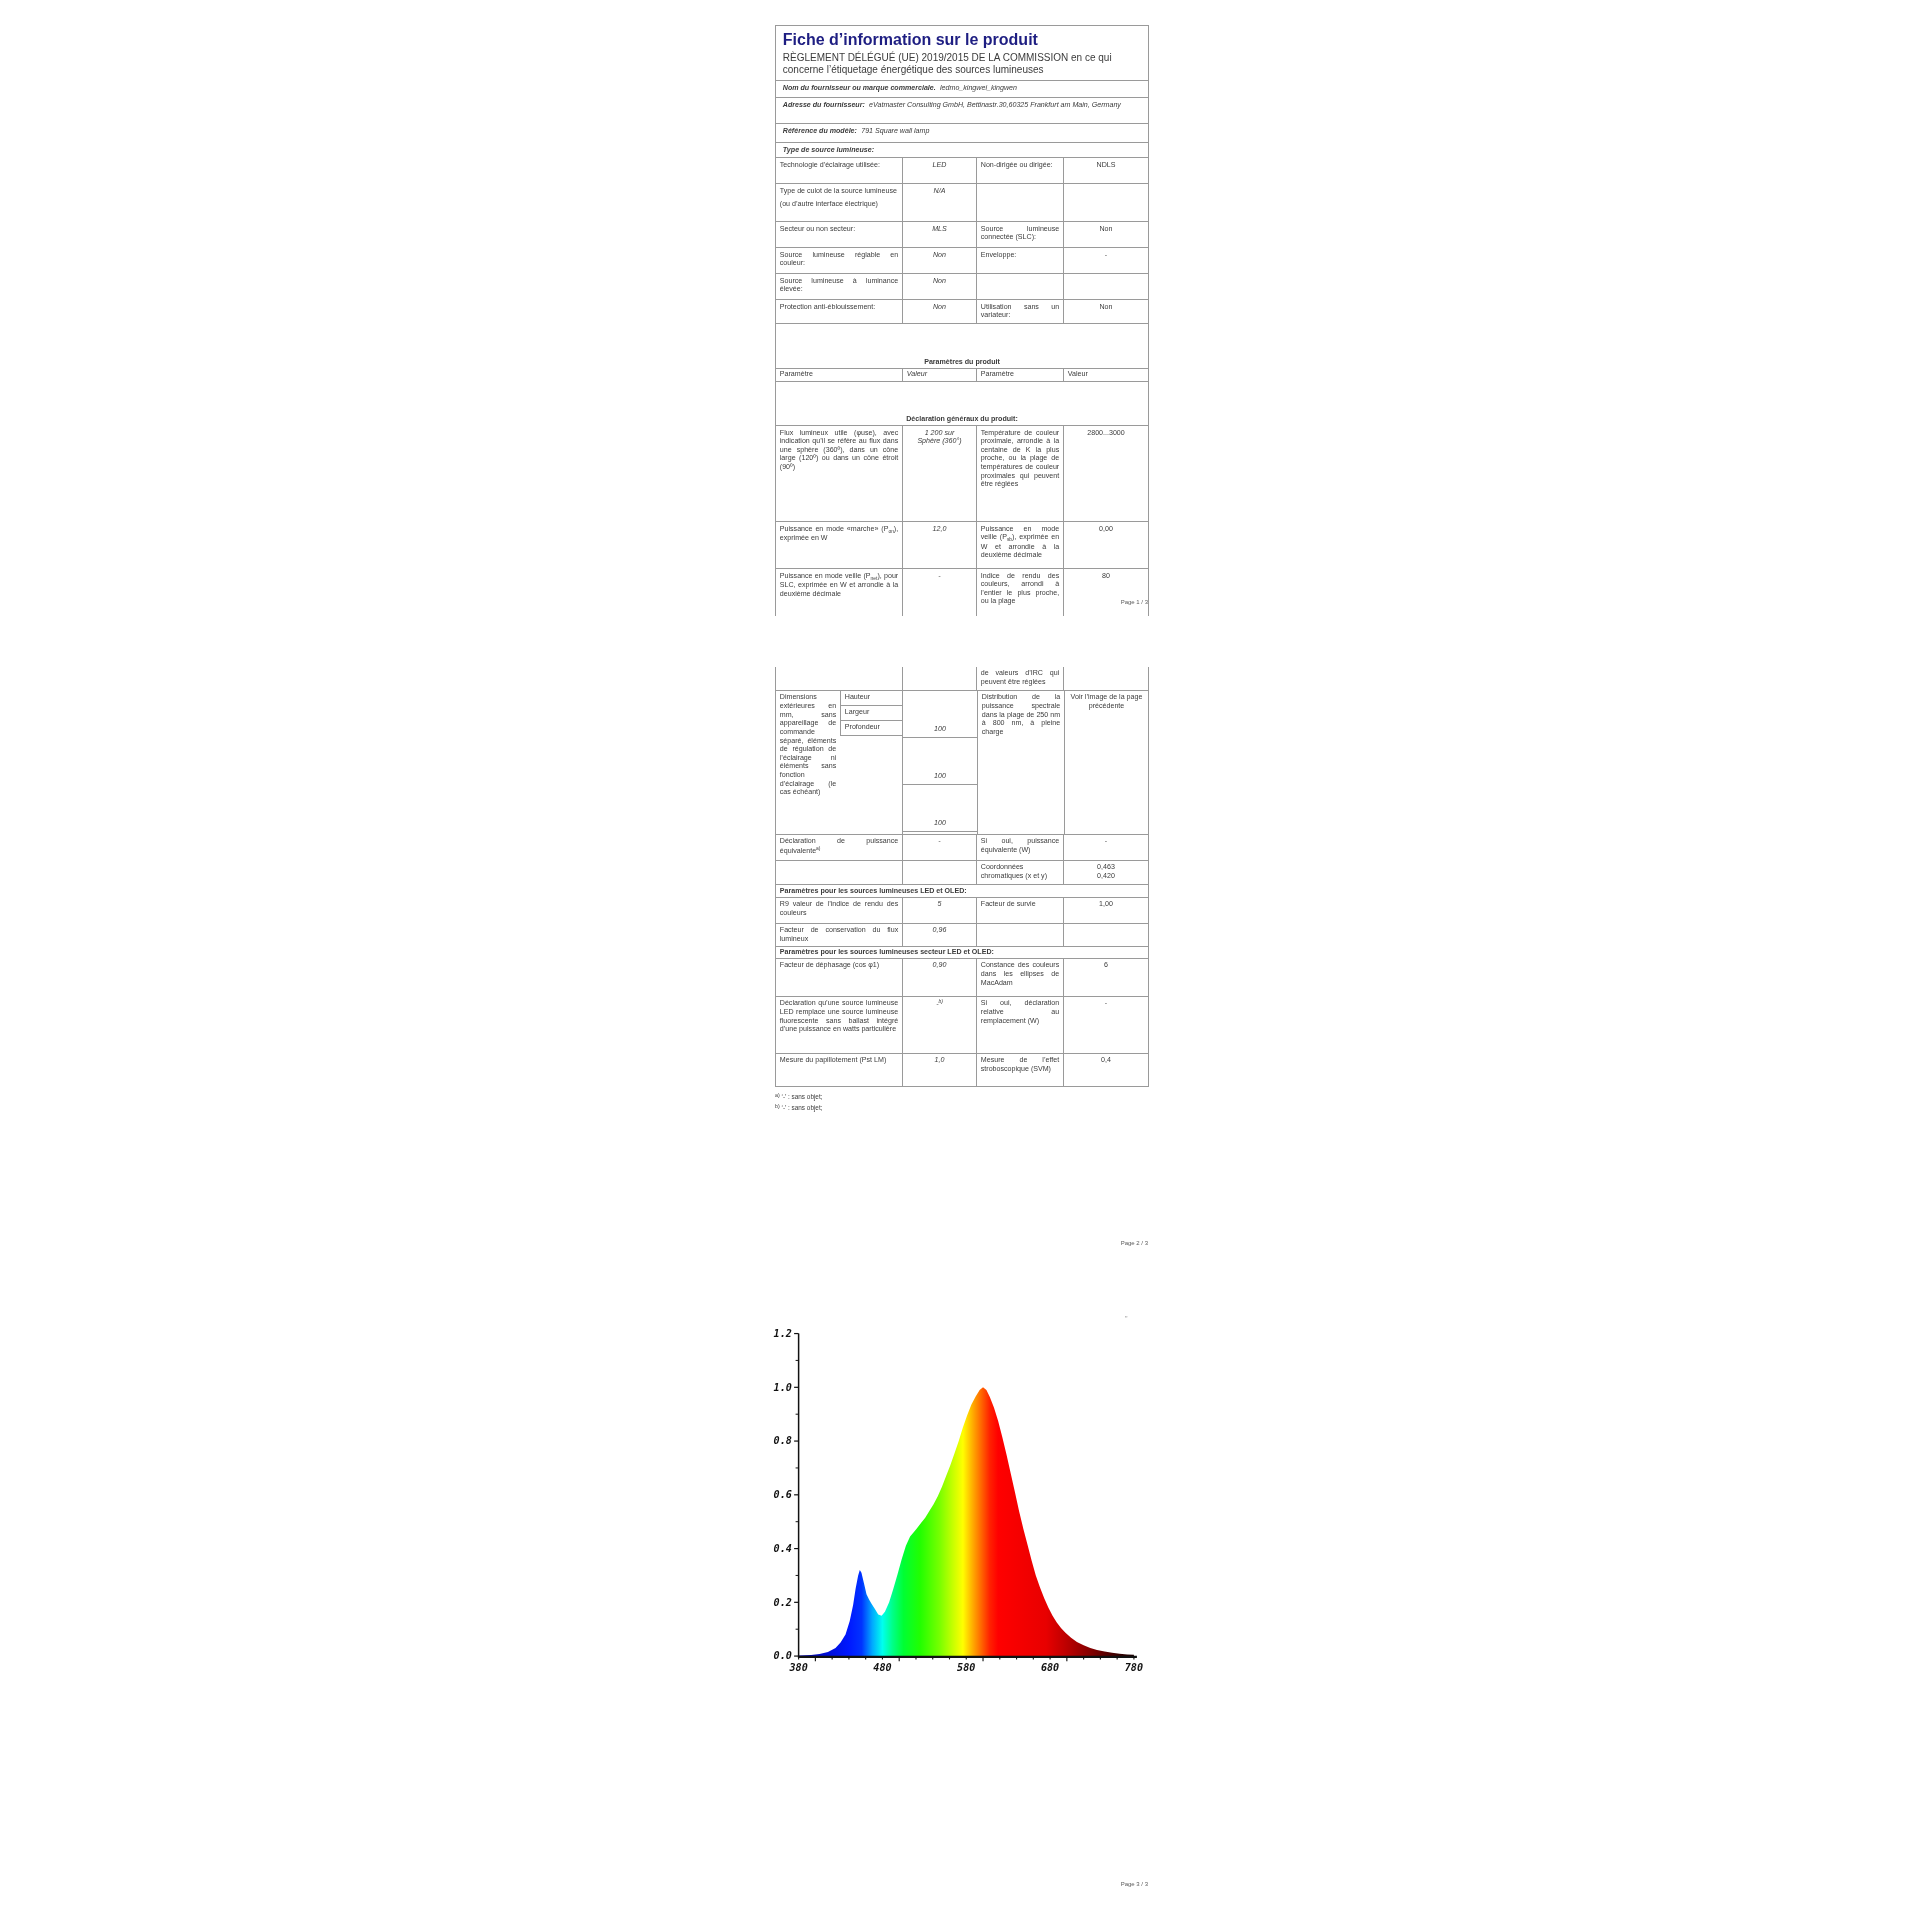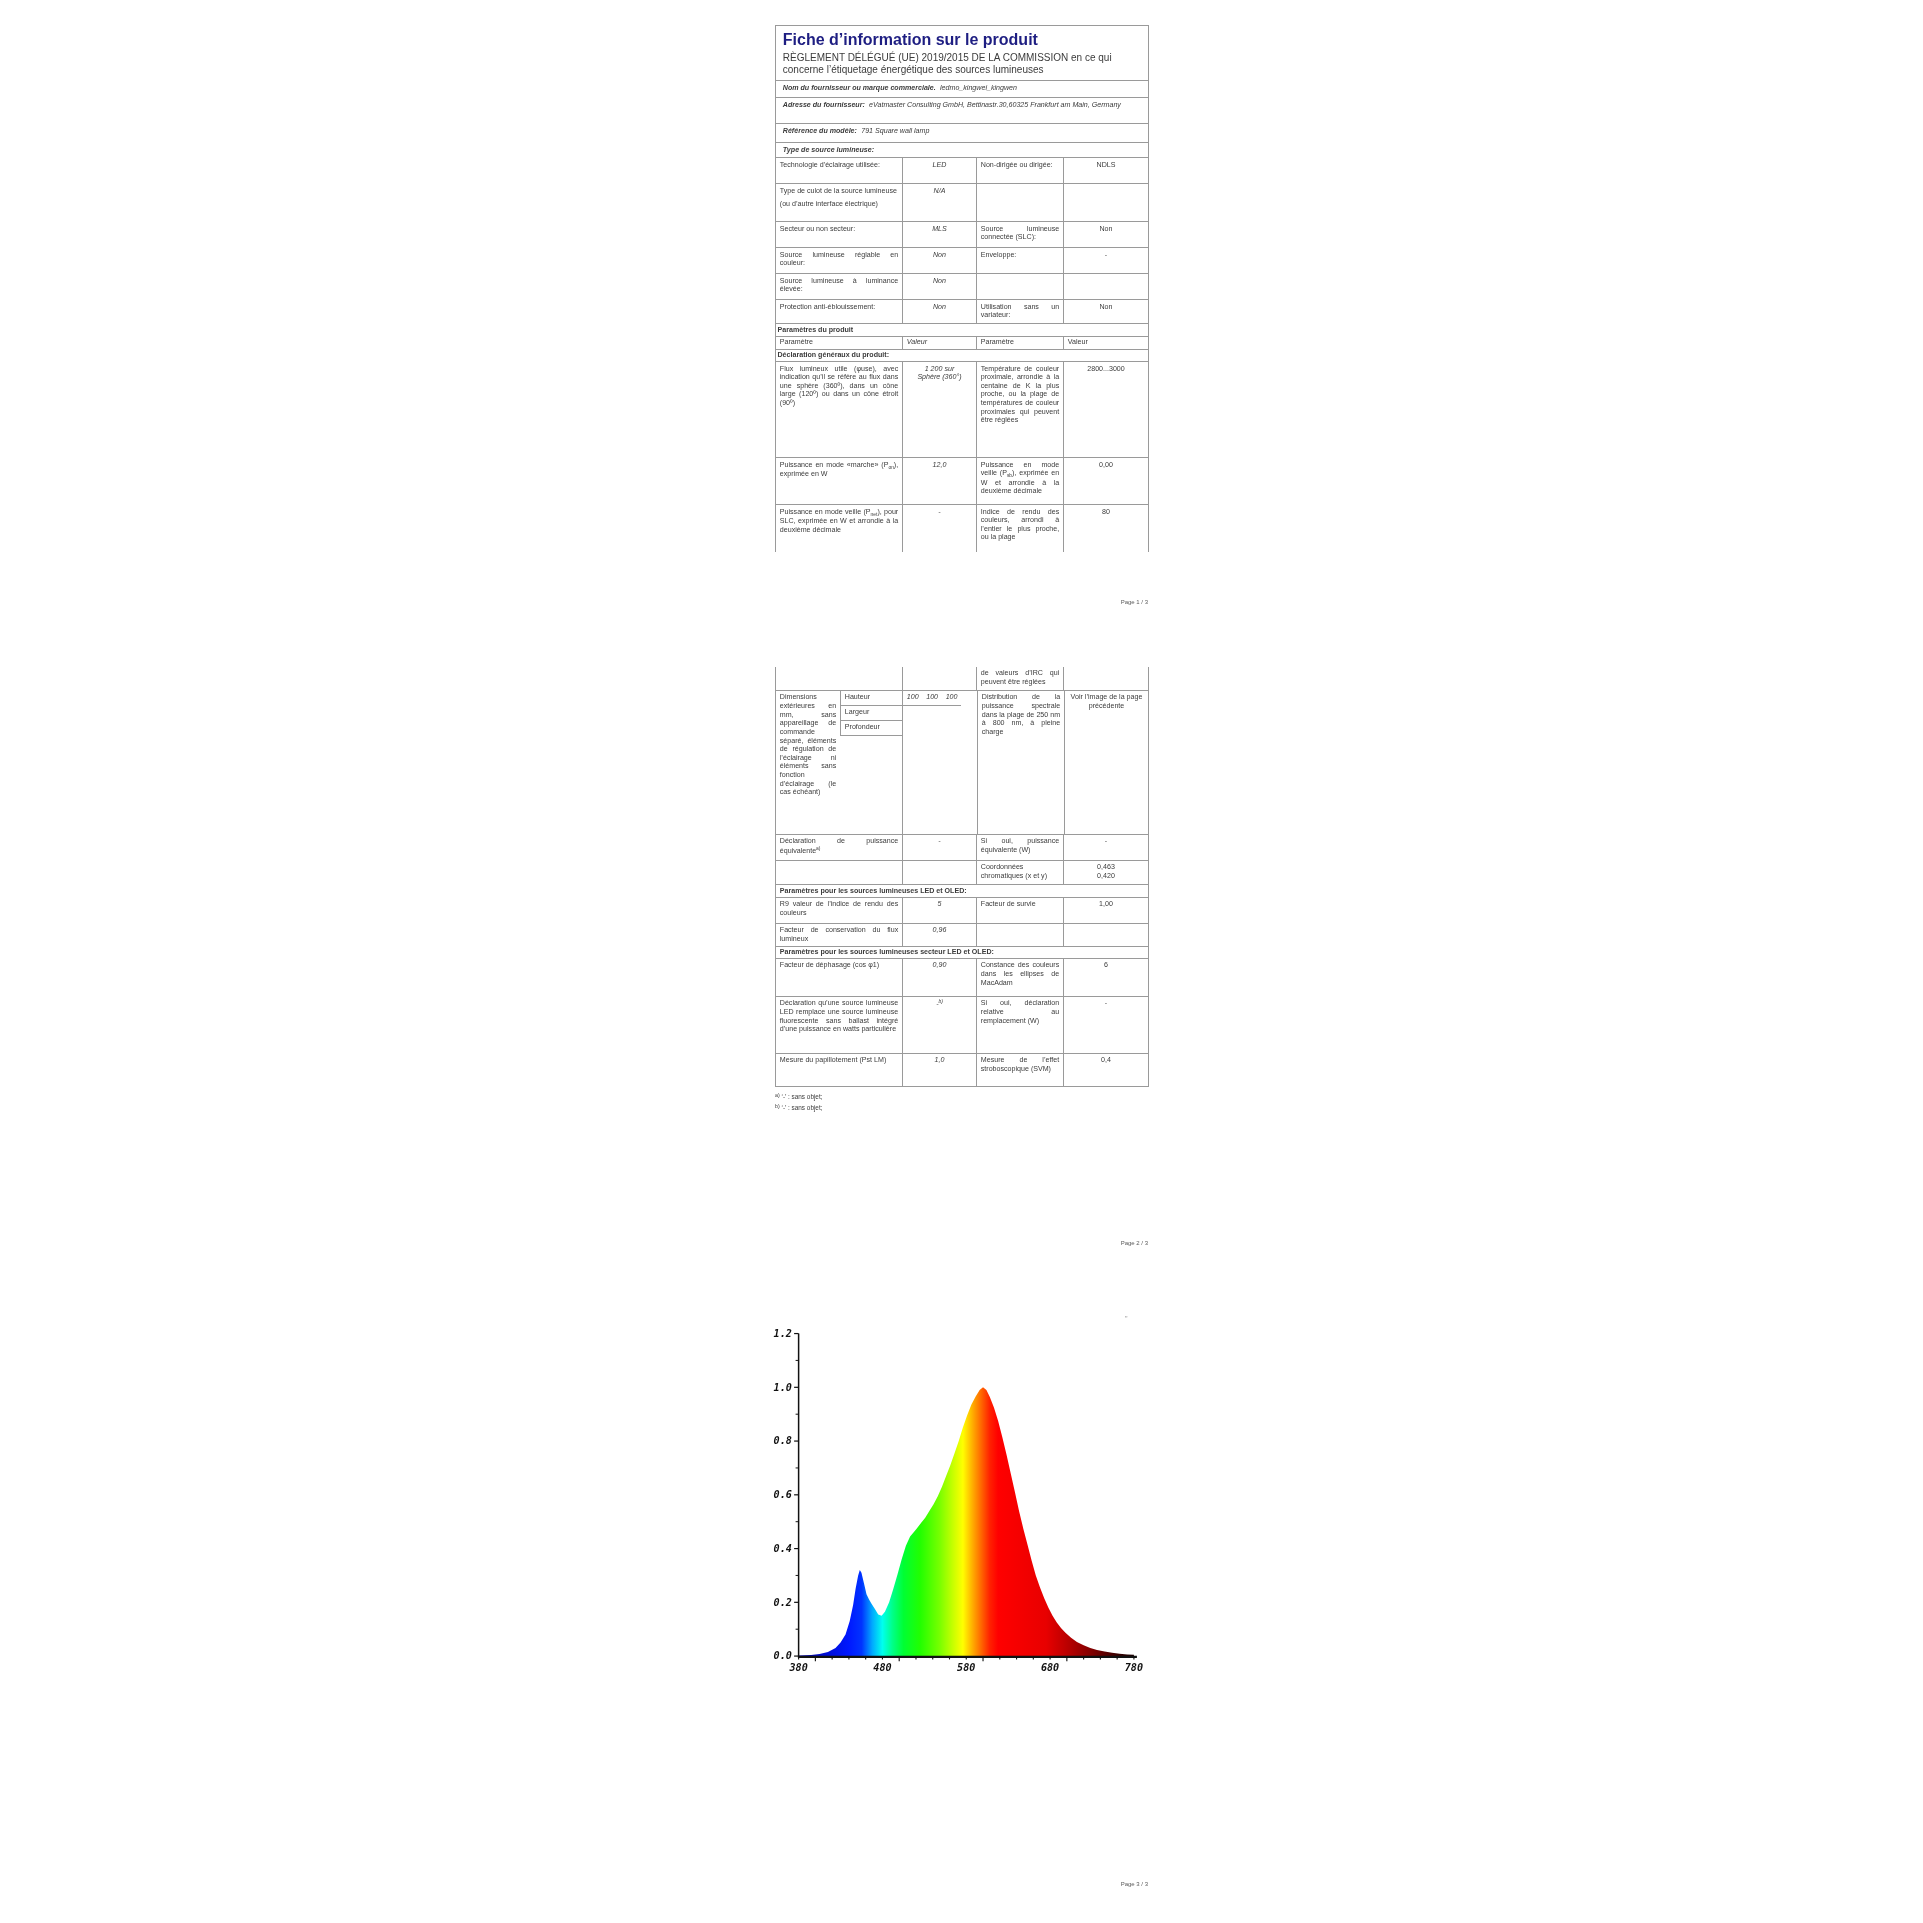--- a/index.html
+++ b/index.html
@@ -11,21 +11,21 @@
   .tbl.no-top{border-top:none;}
   .row{display:flex;border-top:0.8px solid #9a9a9a;box-sizing:border-box;align-items:stretch;}
   .row.first{border-top:none;}
   .cell{padding:2.3px 3.8px;box-sizing:border-box;}
   .c1{width:126px;}
   .c2{width:74px;border-left:0.8px solid #9a9a9a;text-align:center;font-style:italic;}
   .c3{width:87px;border-left:0.8px solid #9a9a9a;}
   .c4{flex:1;border-left:0.8px solid #9a9a9a;text-align:center;}
   .just{text-align:justify;}
   .b{font-weight:bold;}
-  .center{}
+  .center{text-align:center;margin-top:32px;}
   .titlecell{padding:5.3px 6.8px 3px 6.8px;}
   .doc-title{font-size:16px;font-weight:bold;color:#1e1e82;line-height:1.1;margin-bottom:3px;}
   .reg{font-size:10px;color:#3b3b3b;}
   .kv{padding:3px 6.8px;font-style:italic;}
   .kv .b{margin-right:2.3px;}
   .sb{font-size:4.9px;vertical-align:-1.5px;}
   .sp{font-size:4.9px;vertical-align:3px;}
   .pagelabel{position:absolute;width:90px;text-align:right;font-size:6px;color:#5a5a5a;}
   .fn{font-size:6.4px;margin-top:3.8px;line-height:1.55;}
   .fn .m{font-size:5.3px;vertical-align:2.3px;}
@@ -176,21 +176,21 @@
       </div>
 
       <div class="row" style="min-height:144px">
         <div class="cell just" style="width:64px">Dimensions extérieures en mm, sans appareillage de commande séparé, éléments de régulation de l’éclairage ni éléments sans fonction d’éclairage (le cas échéant)</div>
         <div style="width:62px;display:flex;flex-direction:column;box-sizing:border-box">
           <div class="subrow bb bl">Hauteur</div>
           <div class="subrow bb bl">Largeur</div>
           <div class="subrow bb bl">Profondeur</div>
           <div class="fill"></div>
         </div>
-        <div class="c2" style="display:flex;flex-direction:row;padding:0">
+        <div class="c2" style="display:flex;flex-direction:column;padding:0">
           <div class="subrow bb center">100</div>
           <div class="subrow bb center">100</div>
           <div class="subrow bb center">100</div>
           <div class="fill"></div>
         </div>
         <div class="cell c3 just">Distribution de la puissance spectrale dans la plage de 250 nm à 800 nm, à pleine charge</div>
         <div class="cell c4">Voir l’image de la page précédente</div>
       </div>
 
       <div class="row" style="min-height:26px">

